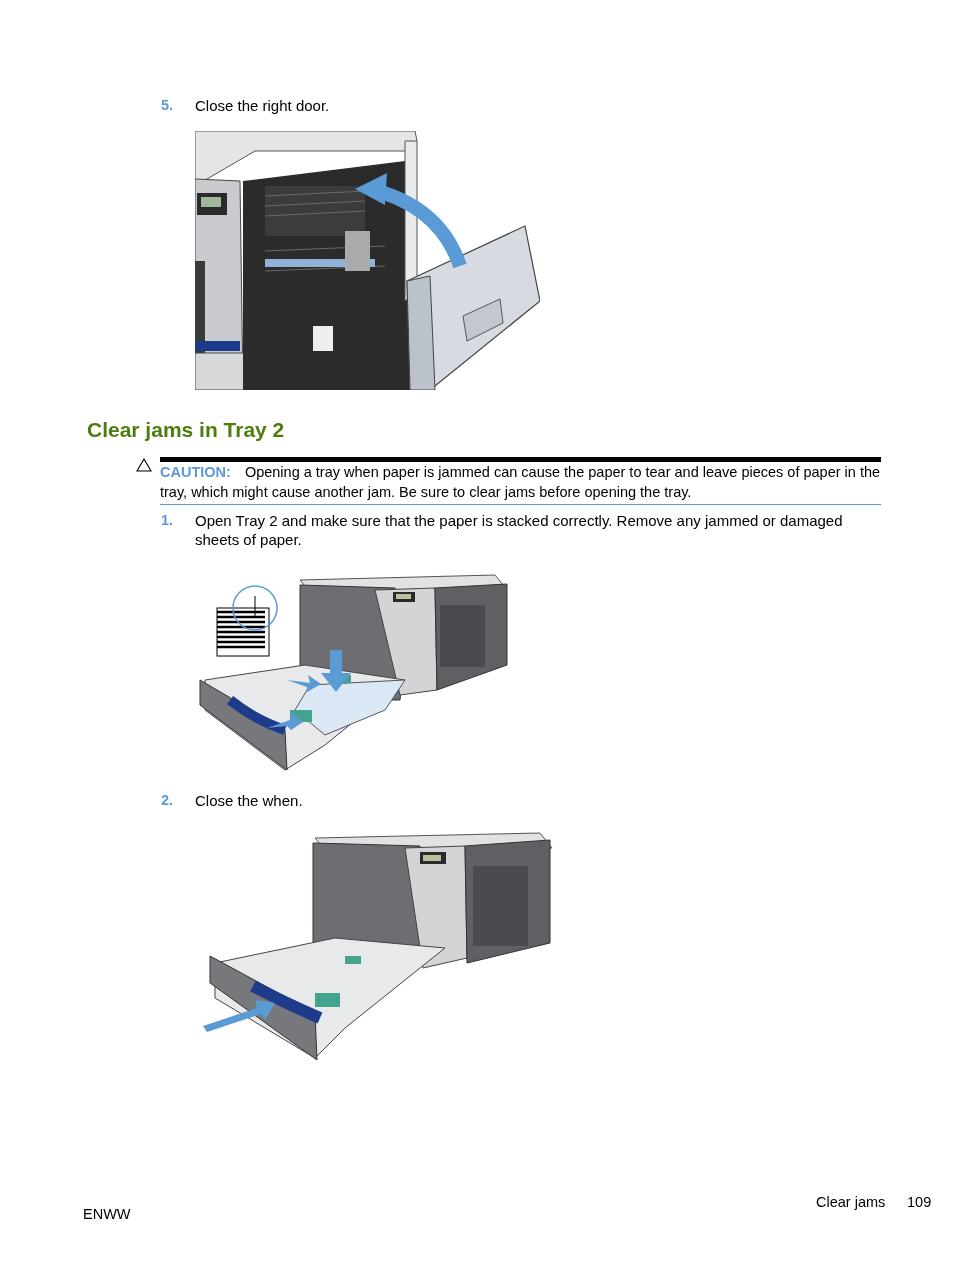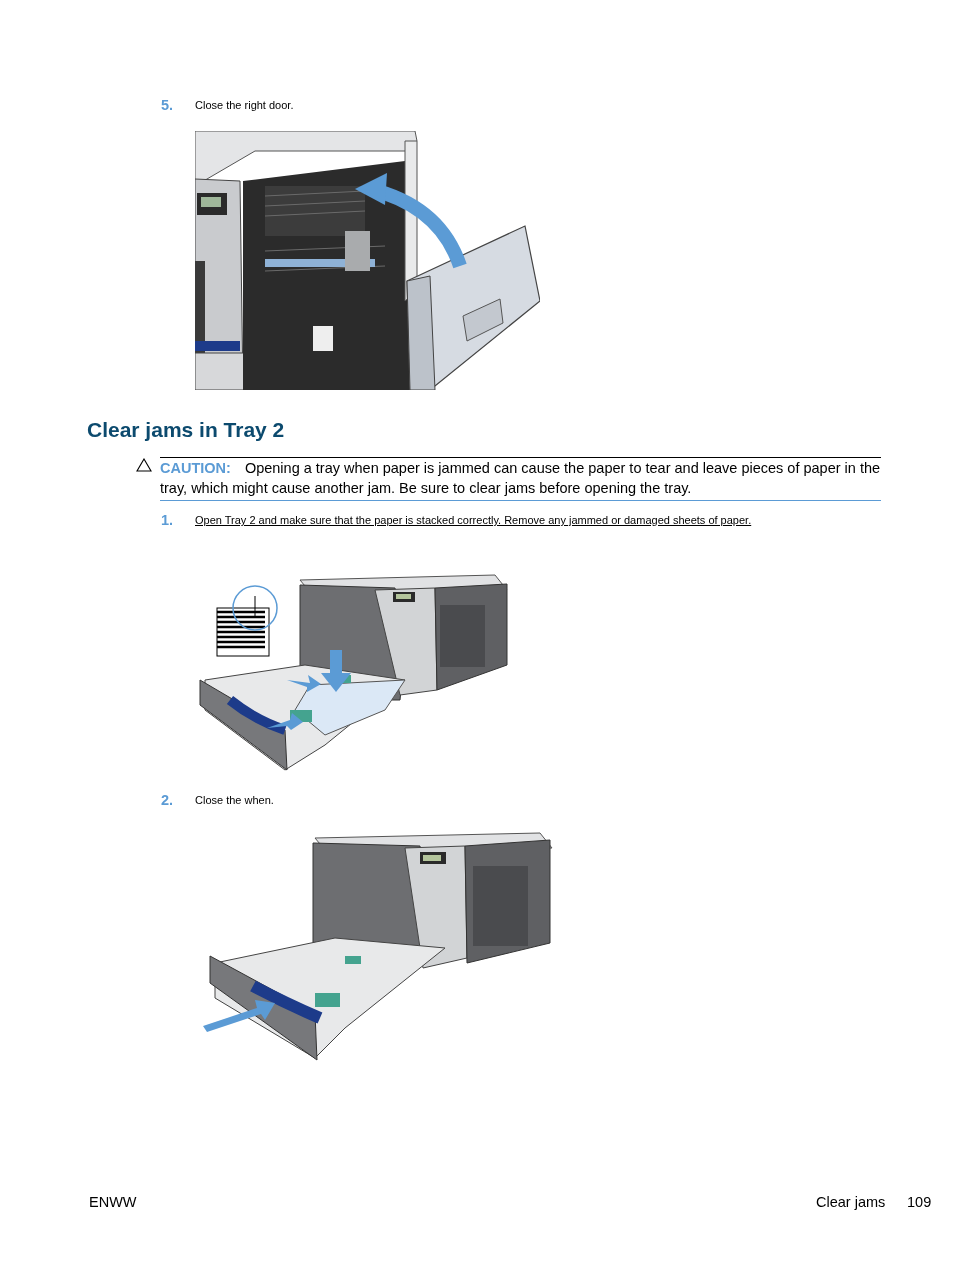--- a/index.html
+++ b/index.html
@@ -2,28 +2,28 @@
 <html><head>
   <meta charset="utf-8">
   <style>
     html, body { margin: 0; padding: 0; background: #ffffff; }
     body {
       width: 954px; height: 1270px; position: relative; overflow: hidden;
       font-family: "Liberation Sans", sans-serif; color: #000;
     }
     .abs { position: absolute; }
     .step-num { color: #5b9bd5; font-weight: bold; font-size: 14.5px; }
-    .step-text { font-size: 11px; line-height: 19px; }
+    .step-text { font-size: 15px; line-height: 19px; }
     .heading {
-      color: #0c4a6e; font-weight: bold; font-size: 21px;
+      color: #4d7c0f; font-weight: bold; font-size: 21px;
       left: 87px; top: 418px;
     }
     .caution-box {
       left: 160px; top: 457px; width: 721px;
-      border-top: 1px solid #000000; border-bottom: 1px solid #5b9bd5;
+      border-top: 5px solid #000000; border-bottom: 1px solid #5b9bd5;
       padding: 1px 0 2px 0;
       font-size: 14.5px; line-height: 19.5px;
     }
     .caution-label { color: #5b9bd5; font-weight: bold; margin-right: 14px; }
     .caution-icon { left: 136px; top: 458px; width: 16px; height: 14px; }
     .figure { overflow: hidden; }
     .footer { font-size: 14.5px; top: 1194px; }
   </style>
 </head>
 <body>
@@ -70,21 +70,21 @@
 <div class="abs heading">Clear jams in Tray 2</div>
 
 <svg class="abs caution-icon" viewBox="0 0 16 14">
   <polygon points="8,1 15,13 1,13" fill="none" stroke="#000" stroke-width="1.1"></polygon>
 </svg>
 <div class="abs caution-box">
   <span class="caution-label">CAUTION:</span><span>Opening a tray when paper is jammed can cause the paper to tear and leave pieces of paper in the tray, which might cause another jam. Be sure to clear jams before opening the tray.</span>
 </div>
 
 <span class="abs step-num" style="left:161px; top:512px;">1.</span>
-<div class="abs step-text" style="left:195px; top:511px; width:690px;text-decoration:underline;">Open Tray 2 and make sure that the paper is stacked correctly. Remove any jammed or damaged sheets of paper.</div>
+<div class="abs step-text" style="left:195px; top:511px; width:690px;">Open Tray 2 and make sure that the paper is stacked correctly. Remove any jammed or damaged sheets of paper.</div>
 
 <div class="abs figure" style="left:195px; top:570px; width:320px; height:205px;">
   <svg width="320" height="205" viewBox="0 0 320 205">
 
     <rect x="22" y="38" width="52" height="48" fill="#fff" stroke="#000"></rect>
     <g stroke="#000" stroke-width="2.4">
       <line x1="22" y1="42" x2="70" y2="42"></line>
         <line x1="22" y1="47" x2="70" y2="47"></line>
       <line x1="22" y1="52" x2="70" y2="52"></line>
         <line x1="22" y1="57" x2="70" y2="57"></line>
@@ -134,15 +134,15 @@
     <polygon points="20,135 140,110 250,120 150,200 120,230 20,170" fill="#e8e9ea" stroke="#444"></polygon>
     <polygon points="15,128 120,185 122,232 15,155" fill="#77787b" stroke="#333"></polygon>
     <path d="M 58 158 Q 90 175 125 190" stroke="#1d3b8a" stroke-width="12" fill="none"></path>
     <rect x="120" y="165" width="25" height="14" fill="#44a38f"></rect>
     <rect x="150" y="128" width="16" height="8" fill="#44a38f"></rect>
 
     <polygon points="8,198 62,180 60,172 80,175 70,192 66,186 12,204" fill="#5b9bd5"></polygon>
   </svg>
 </div>
 
-<span class="abs footer" style="left:89px;">ENWW</span>
+<span class="abs footer" style="left:83px;margin-top:12px;">ENWW</span>
 <span class="abs footer" style="left:816px;">Clear jams</span>
 <span class="abs footer" style="left:879px;margin-left:28px;">109</span>
 
 </body></html>

